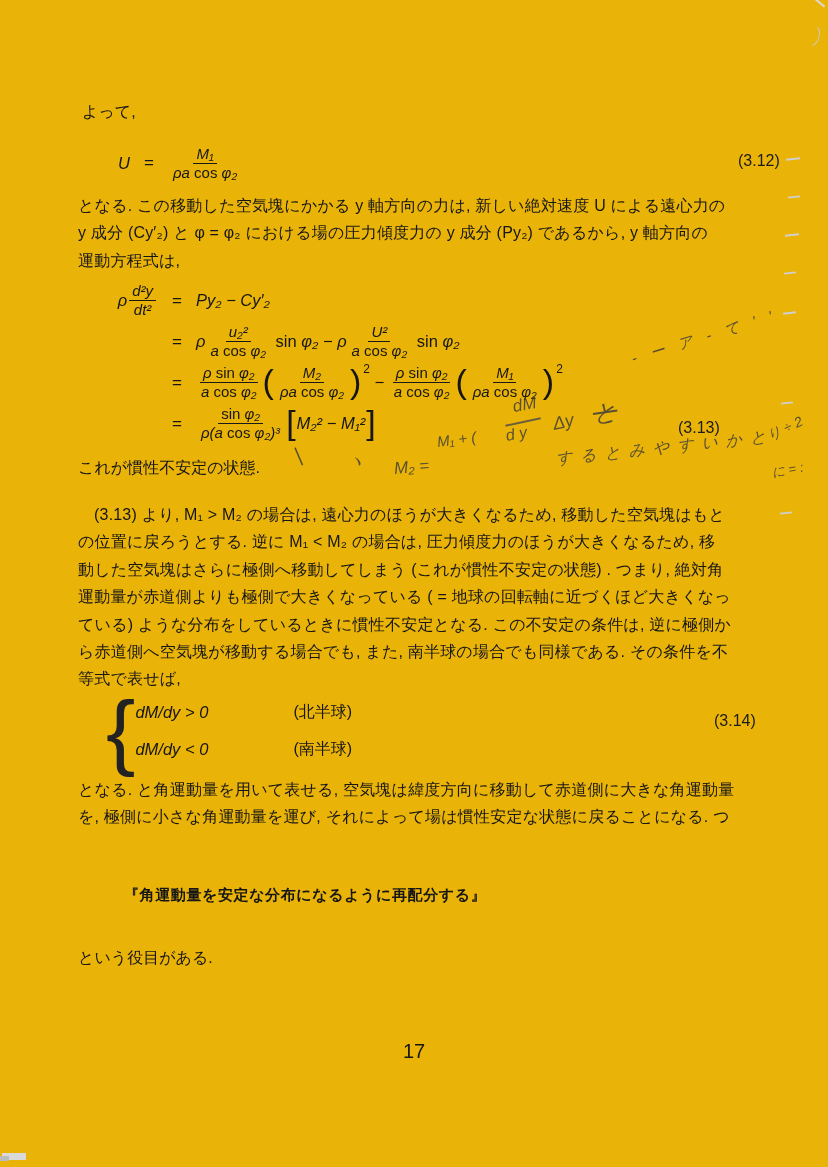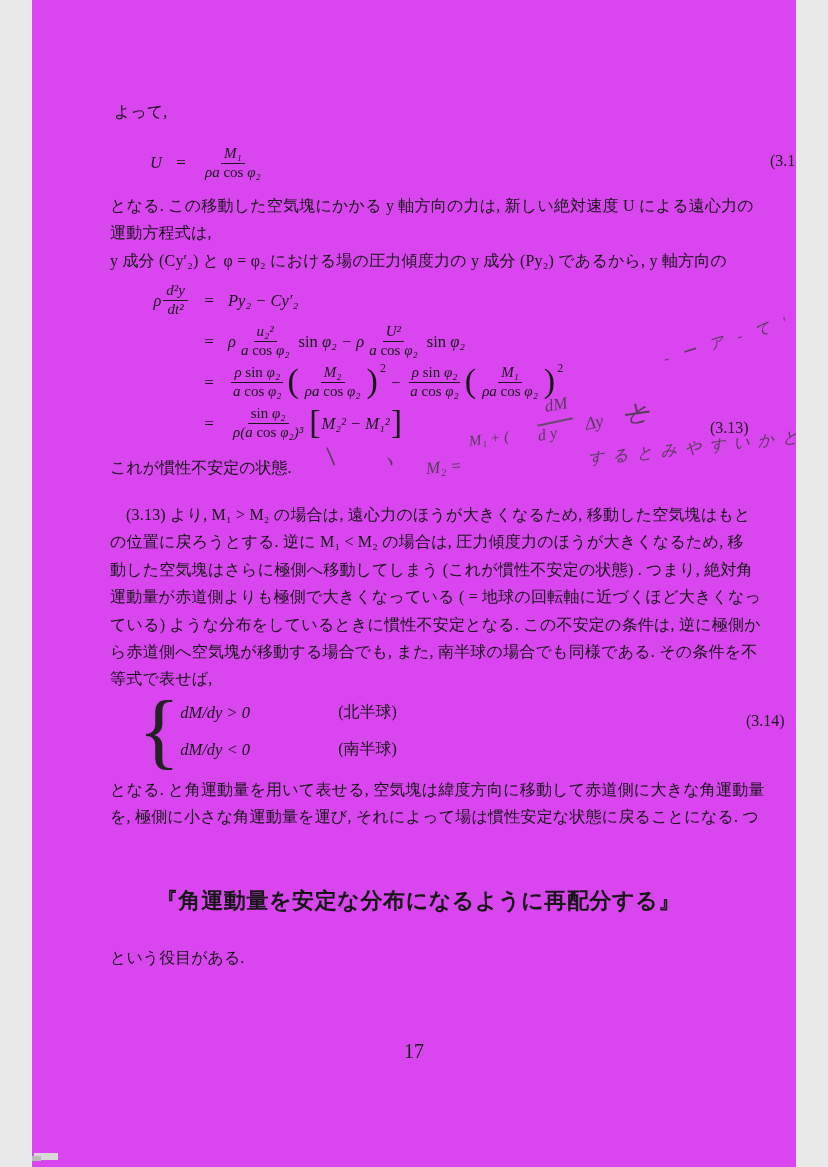--- a/index.html
+++ b/index.html
@@ -1,25 +1,25 @@
 <!DOCTYPE html>
 <html><head>
 <meta charset="utf-8">
 <style>
   html,body{margin:0;padding:0;background:#e8e8e8;}
   .page{
-    position:relative;width:764px;height:1167px;background:#d946ef;
-    font-family:Liberation Serif, serif;color:#161616;
+    position:relative;width:828px;height:1167px;background:#eab308;
+    font-family:Liberation Sans, sans-serif;color:#161616;
     overflow:hidden;margin:0 auto;
   }
   .txt{position:absolute;font-size:16px;white-space:nowrap;}
   .para{position:absolute;font-size:16px;line-height:27.4px;letter-spacing:0.2px;}
   .para .line{white-space:nowrap;}
   .para .indent{padding-left:16px;}
-  .quote{font-size:22px;letter-spacing:0.6px;font-weight:600;}
+  .quote{font-size:15px;letter-spacing:0.6px;font-weight:600;}
   .tag{position:absolute;font-size:16px;color:#1c1c1c;white-space:nowrap;}
   .pagenum{position:absolute;left:0;right:0;top:1040px;text-align:center;font-size:20px;}
 
   
   .eqblock{position:absolute;}
   .mrow{display:flex;align-items:center;height:41px;}
   #eq312 .mrow{height:50px;}
   #eq312 .mlhs{width:18px;display:flex;justify-content:flex-end;}
   #eq313 .mlhs{width:66px;display:flex;justify-content:flex-end;align-items:center;}
   .mrel{width:38px;text-align:center;font-size:17px;}
@@ -71,22 +71,22 @@
             <span class="num"><span>M₁</span></span>
             <span class="den"><span>ρa </span><span class="rm">cos</span><span> φ₂</span></span>
           </span>
         </span>
       </div>
     </div>
   <span class="tag" style="left:738px;top:152px">(3.12)</span>
 
   <div class="para" style="left:78px;top:192px">
     <div class="line">となる. この移動した空気塊にかかる y 軸方向の力は, 新しい絶対速度 U による遠心力の</div>
+    <div class="line">y 成分 (Cy′₂) と φ = φ₂ における場の圧力傾度力の y 成分 (Py₂) であるから, y 軸方向の</div>
     <div class="line">運動方程式は,</div>
-    <div class="line">y 成分 (Cy′₂) と φ = φ₂ における場の圧力傾度力の y 成分 (Py₂) であるから, y 軸方向の</div>
   </div>
 
   <div class="eqblock" id="eq313" style="left:92px;top:280px">
       <div class="mrow">
         <span class="mlhs">
           <span class="mt"><span>ρ</span></span>
           <span class="frac">
             <span class="num"><span>d²y</span></span>
             <span class="den"><span>dt²</span></span>
           </span>

